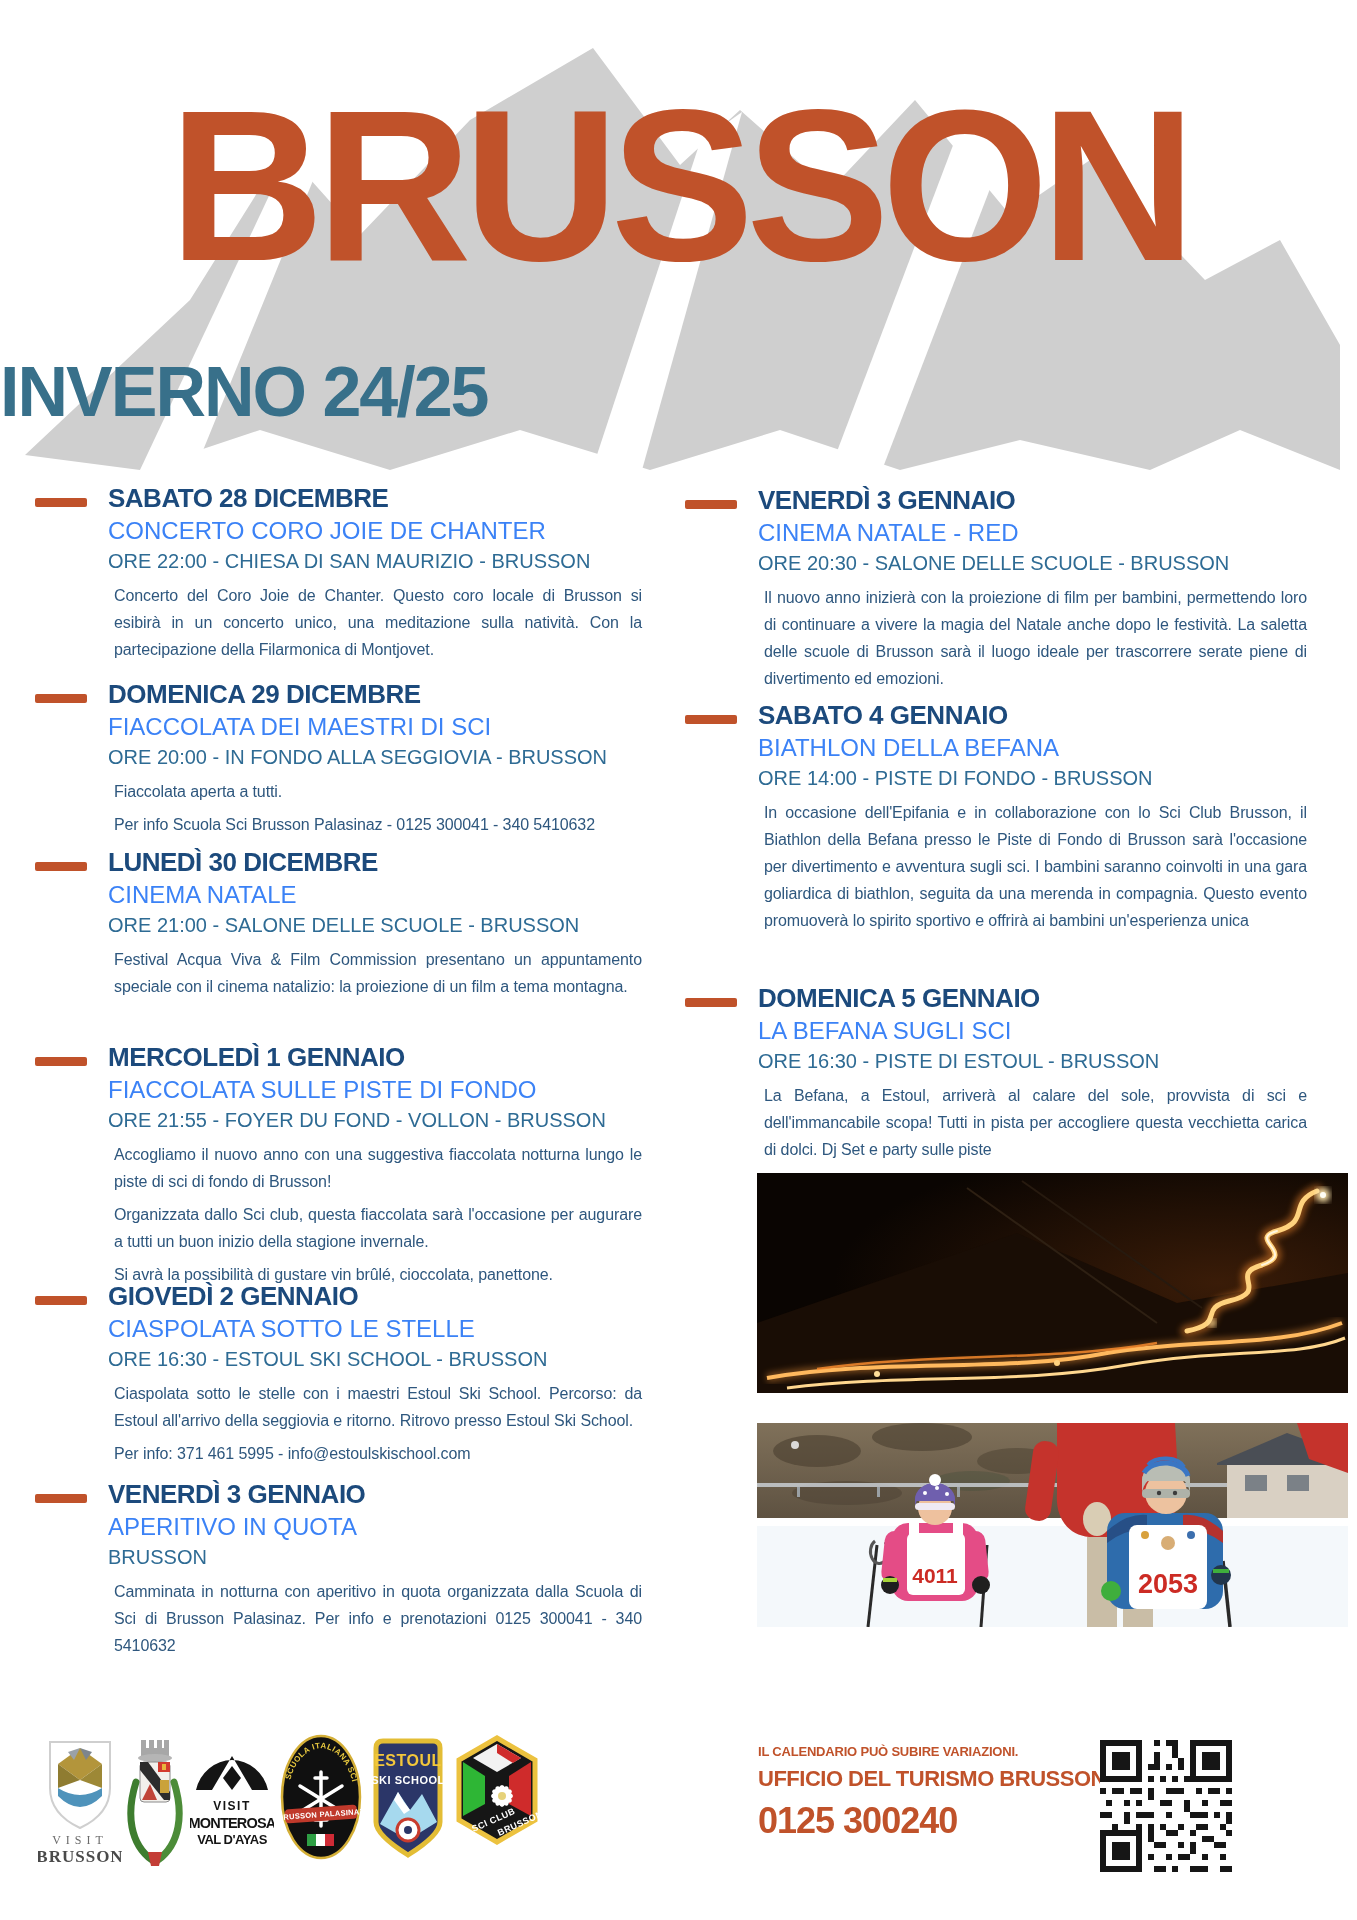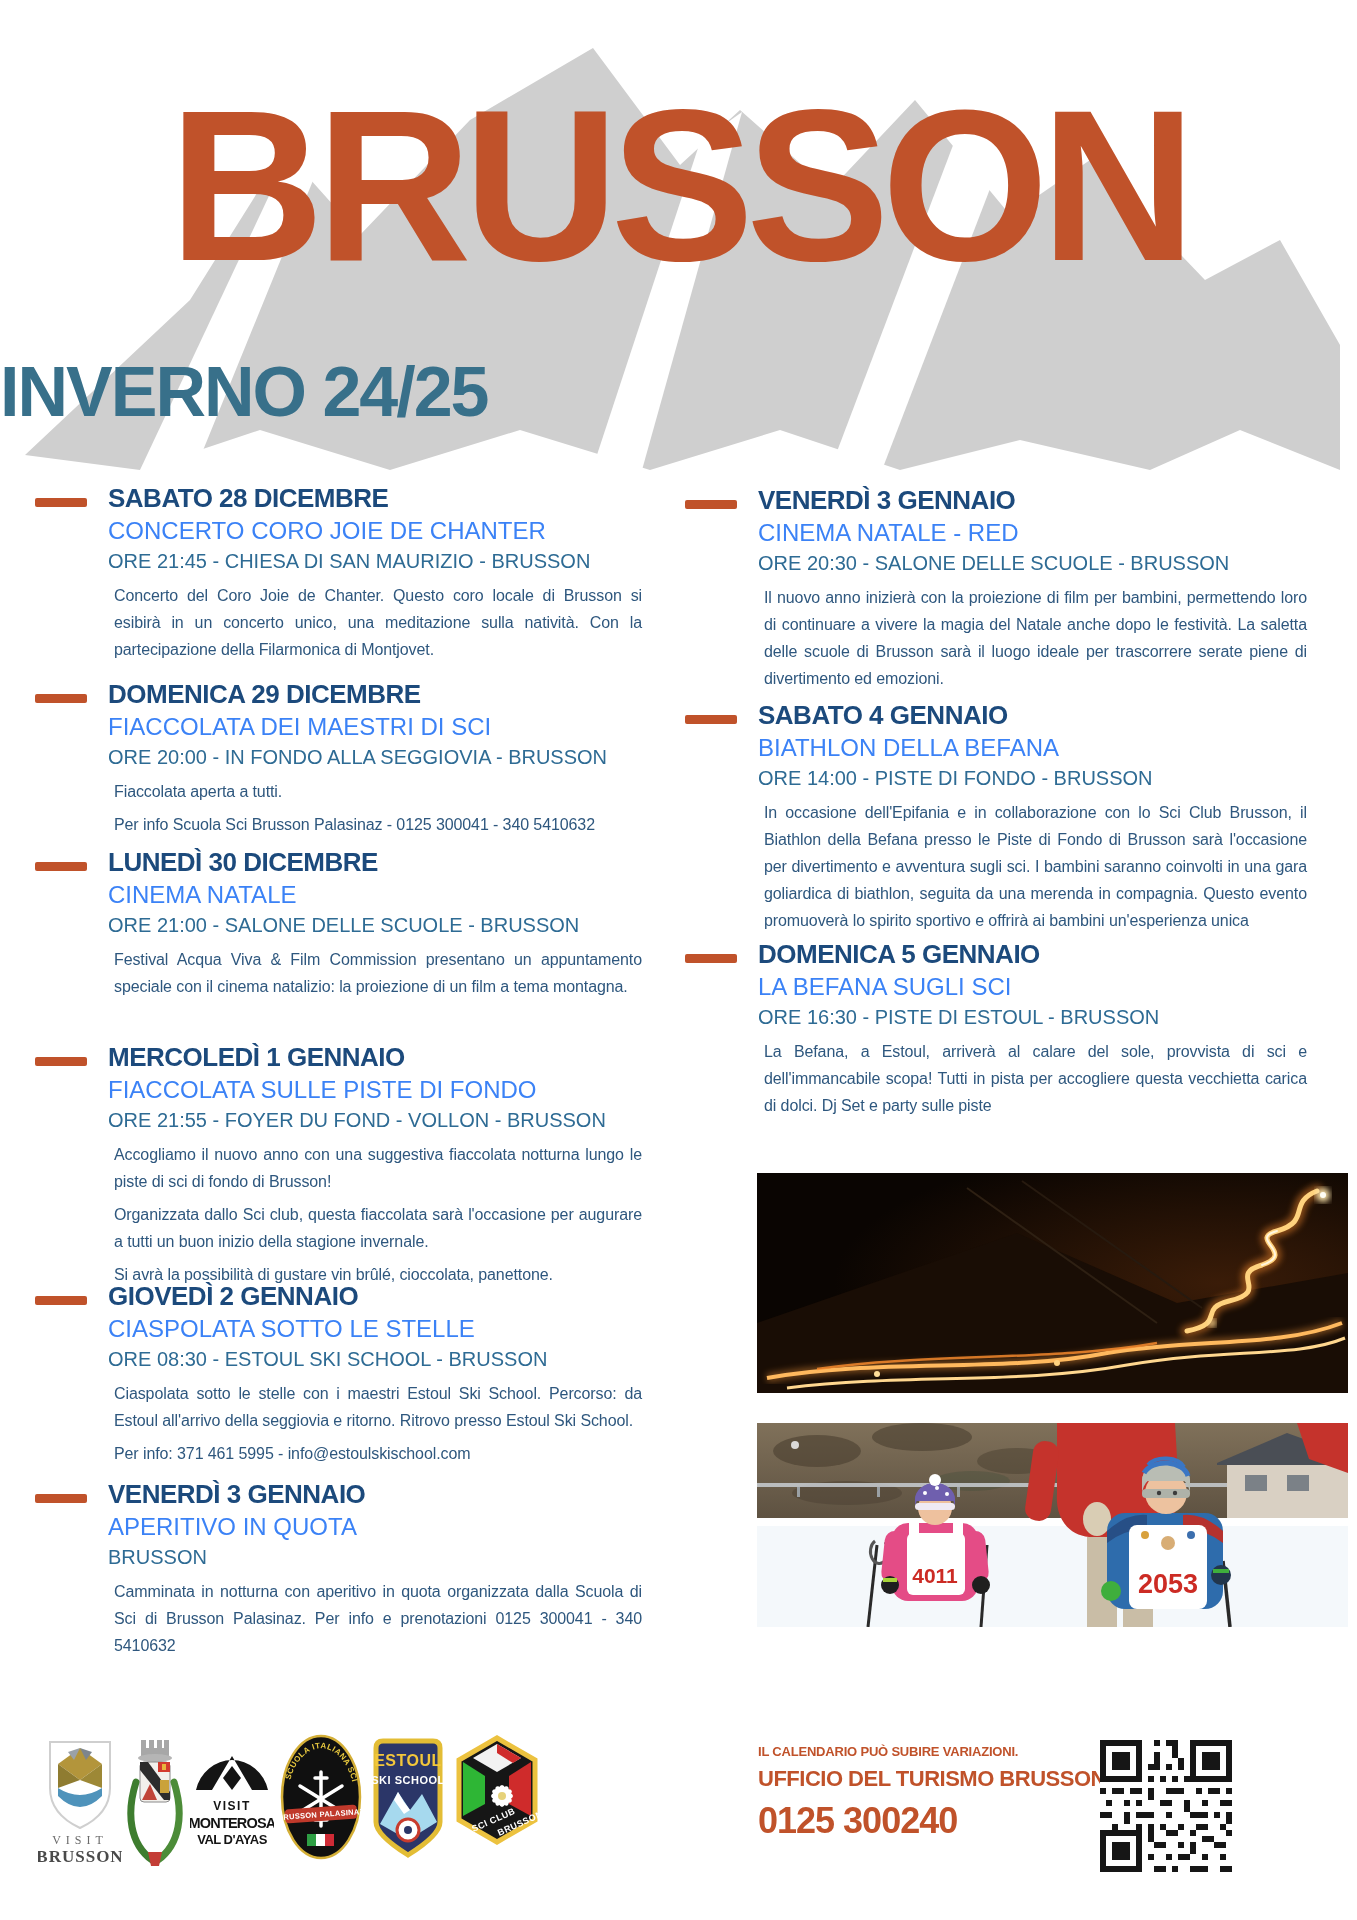--- a/index.html
+++ b/index.html
@@ -52,21 +52,21 @@
     <polygon fill="#FFFFFF" points="955,140 998,168 882,470 830,470"></polygon>
   </svg>
 
   <div class="poster-title">BRUSSON</div>
   <div class="poster-season">INVERNO 24/25</div>
 
   <section class="event left" style="top:482px">
     <span class="dash"></span>
     <h2 class="ev-date">SABATO 28 DICEMBRE</h2>
     <h3 class="ev-title">CONCERTO CORO JOIE DE CHANTER</h3>
-    <div class="ev-ore">ORE 21:45 - CHIESA DI SAN MAURIZIO - BRUSSON</div>
+    <div class="ev-ore">ORE 22:00 - CHIESA DI SAN MAURIZIO - BRUSSON</div>
     <div class="ev-desc">
       <p>Concerto del Coro Joie de Chanter. Questo coro locale di Brusson si esibirà in un concerto unico, una meditazione sulla natività. Con la partecipazione della Filarmonica di Montjovet.</p>
     </div>
   </section>
 
   <section class="event left" style="top:678px">
     <span class="dash"></span>
     <h2 class="ev-date">DOMENICA 29 DICEMBRE</h2>
     <h3 class="ev-title">FIACCOLATA DEI MAESTRI DI SCI</h3>
     <div class="ev-ore">ORE 20:00 - IN FONDO ALLA SEGGIOVIA - BRUSSON</div>
@@ -95,21 +95,21 @@
       <p>Accogliamo il nuovo anno con una suggestiva fiaccolata notturna lungo le piste di sci di fondo di Brusson!</p>
       <p>Organizzata dallo Sci club, questa fiaccolata sarà l'occasione per augurare a tutti un buon inizio della stagione invernale.</p>
       <p>Si avrà la possibilità di gustare vin brûlé, cioccolata, panettone.</p>
     </div>
   </section>
 
   <section class="event left" style="top:1280px">
     <span class="dash"></span>
     <h2 class="ev-date">GIOVEDÌ 2 GENNAIO</h2>
     <h3 class="ev-title">CIASPOLATA SOTTO LE STELLE</h3>
-    <div class="ev-ore">ORE 08:30 - ESTOUL SKI SCHOOL - BRUSSON</div>
+    <div class="ev-ore">ORE 16:30 - ESTOUL SKI SCHOOL - BRUSSON</div>
     <div class="ev-desc">
       <p>Ciaspolata sotto le stelle con i maestri Estoul Ski School. Percorso: da Estoul all'arrivo della seggiovia e ritorno. Ritrovo presso Estoul Ski School.</p>
       <p>Per info: 371 461 5995 - info@estoulskischool.com</p>
     </div>
   </section>
 
   <section class="event left" style="top:1478px">
     <span class="dash"></span>
     <h2 class="ev-date">VENERDÌ 3 GENNAIO</h2>
     <h3 class="ev-title">APERITIVO IN QUOTA</h3>
@@ -132,21 +132,21 @@
   <section class="event right" style="top:699px">
     <span class="dash"></span>
     <h2 class="ev-date">SABATO 4 GENNAIO</h2>
     <h3 class="ev-title">BIATHLON DELLA BEFANA</h3>
     <div class="ev-ore">ORE 14:00 - PISTE DI FONDO - BRUSSON</div>
     <div class="ev-desc">
       <p>In occasione dell'Epifania e in collaborazione con lo Sci Club Brusson, il Biathlon della Befana presso le Piste di Fondo di Brusson sarà l'occasione per divertimento e avventura sugli sci. I bambini saranno coinvolti in una gara goliardica di biathlon, seguita da una merenda in compagnia. Questo evento promuoverà lo spirito sportivo e offrirà ai bambini un'esperienza unica</p>
     </div>
   </section>
 
-  <section class="event right" style="top:938px">
+  <section class="event right" style="top:982px">
     <span class="dash"></span>
     <h2 class="ev-date">DOMENICA 5 GENNAIO</h2>
     <h3 class="ev-title">LA BEFANA SUGLI SCI</h3>
     <div class="ev-ore">ORE 16:30 - PISTE DI ESTOUL - BRUSSON</div>
     <div class="ev-desc">
       <p>La Befana, a Estoul, arriverà al calare del sole, provvista di sci e dell'immancabile scopa! Tutti in pista per accogliere questa vecchietta carica di dolci. Dj Set e party sulle piste</p>
     </div>
   </section>
 
   <figure class="photo" id="photo-torch" style="margin:0">

